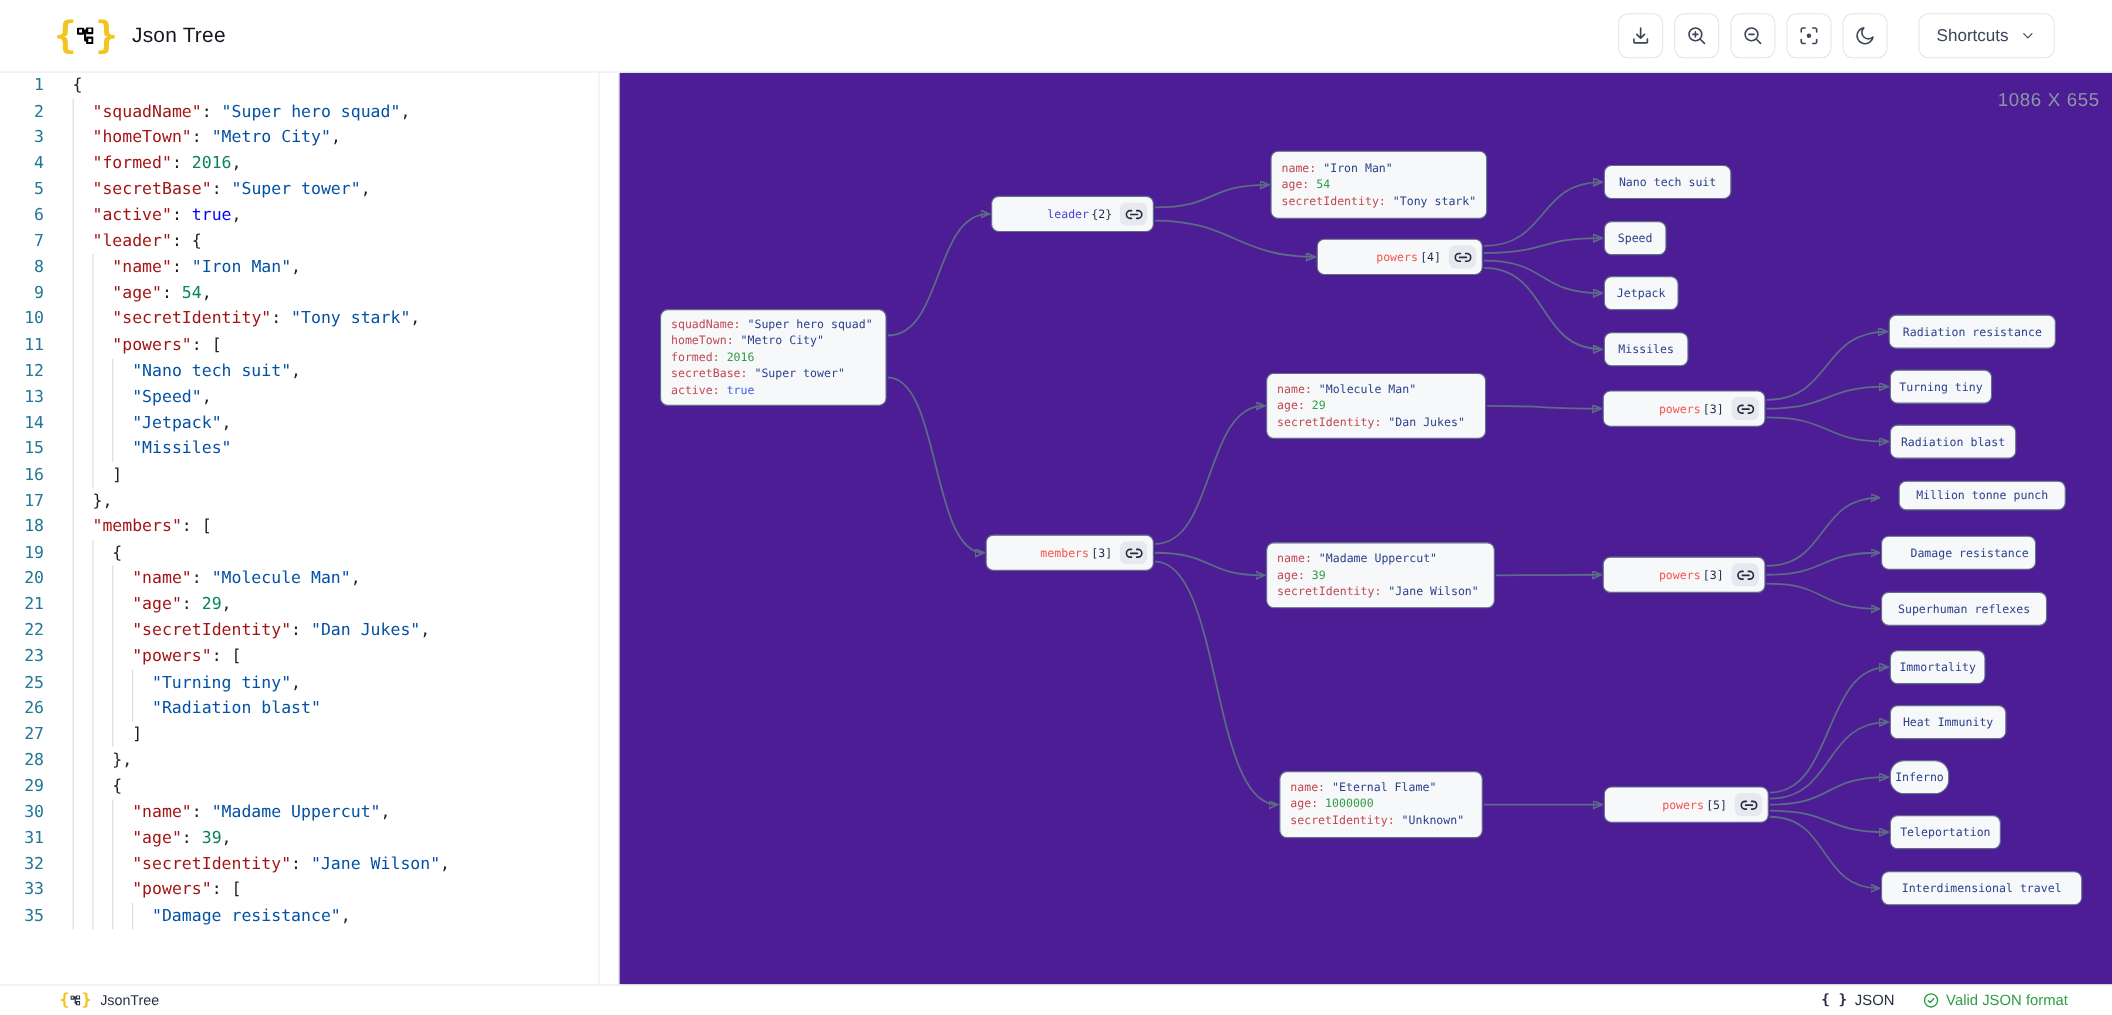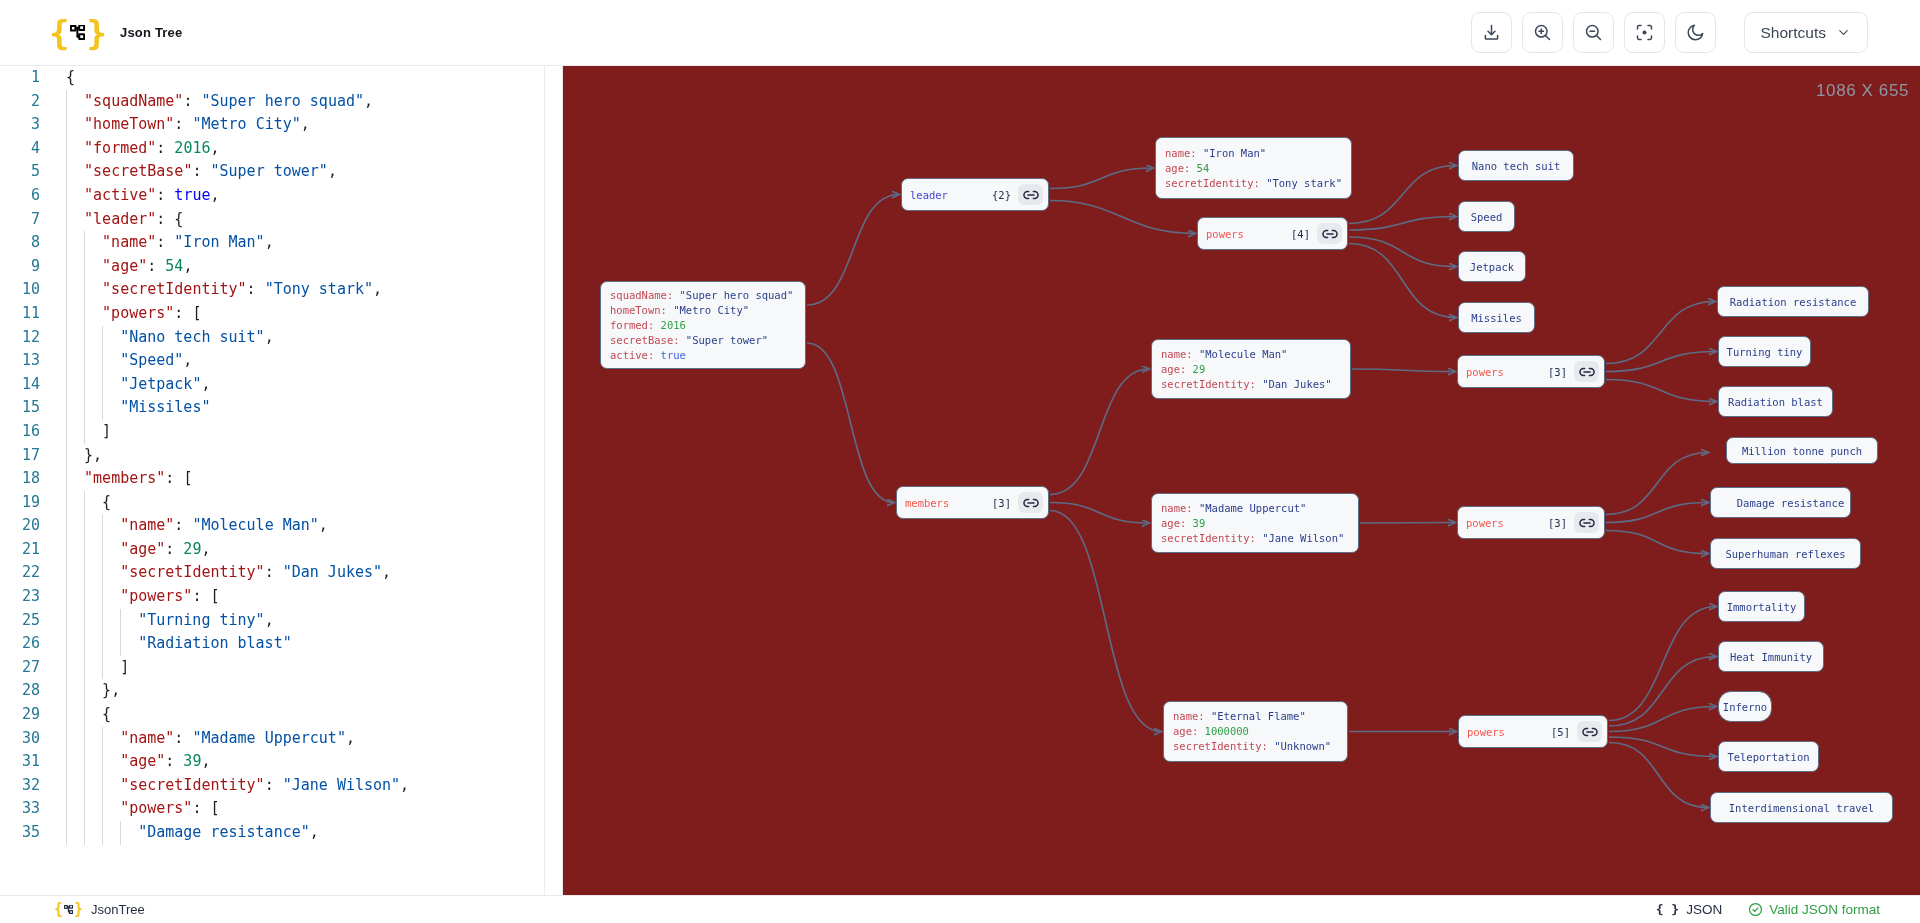--- a/index.html
+++ b/index.html
@@ -15,47 +15,47 @@
   .app{position:relative;width:1920px;height:923px;background:#fff;overflow:hidden}
 
   
   .topbar{position:absolute;left:0;top:0;width:1920px;height:66px;background:#fff;
     border-bottom:1px solid #e7e9ec;display:flex;align-items:center;z-index:30;
     padding:0 52px 0 49px}
   .brand{display:flex;align-items:center;gap:13px}
   .logo{display:flex;align-items:center;font-family:"DejaVu Sans Mono",monospace}
   .logo .br{color:var(--brand-yellow);font-size:34px;font-weight:bold;line-height:1}
   .logo svg{margin:0 1px}
-  .app-title{font-size:13px;font-weight:700;color:#12161d;letter-spacing:.2px}
+  .app-title{font-size:19px;font-weight:400;color:#12161d;letter-spacing:.2px}
   .toolbar{margin-left:auto;display:flex;align-items:center;gap:10px}
   .tbtn{width:41px;height:41px;border:1px solid #e3e6ea;border-radius:9px;background:#fff;
     display:flex;align-items:center;justify-content:center;color:var(--icon);cursor:pointer}
   .tbtn svg{width:21px;height:21px}
   .shortcuts{height:41px;margin-left:18px;padding:0 16px;border:1px solid #e3e6ea;border-radius:9px;
     background:#fff;display:flex;align-items:center;gap:10px;color:var(--icon);font-size:15.5px;
     font-family:"Liberation Sans",sans-serif;cursor:pointer}
   .shortcuts svg{width:15px;height:15px}
   svg.ic{fill:none;stroke:currentColor;stroke-width:1.7;stroke-linecap:round;stroke-linejoin:round}
 
   
-  .graph{position:absolute;left:563px;top:66px;right:0;bottom:28px;background:#7f1d1d;z-index:5;overflow:hidden}
+  .graph{position:absolute;left:563px;top:66px;right:0;bottom:28px;background:#4c1d95;z-index:5;overflow:hidden}
   .graph-inner{position:absolute;left:-563px;top:-66px;width:1920px;height:923px}
   svg.edges{position:absolute;left:0;top:0;width:1920px;height:923px}
   svg.edges path{fill:none;stroke:var(--edge);stroke-width:1.6px}
   .size-label{position:absolute;top:15px;right:11px;font-size:17px;font-weight:300;
     color:#8d96a4;letter-spacing:.6px}
   .node{position:absolute;background:var(--node-bg);border:1.5px solid var(--node-border);
     border-radius:7px;font-family:"DejaVu Sans Mono","Liberation Mono",monospace;font-size:10.5px;
     color:#233;cursor:pointer}
   .node.leaf{display:flex;align-items:center;justify-content:center;color:var(--val)}
   .node.detail{padding:6px 9px;display:flex;flex-direction:column;justify-content:center}
   .node.detail .row{line-height:15px;white-space:pre}
   .nk{color:var(--key)} .nv-str{color:var(--val)} .nv-num{color:var(--num)} .nv-bool{color:var(--bool)}
   .node.parent{display:flex;align-items:center;padding:0 5px 0 8px}
-  .p-label{flex:1;text-align:left}
+  .p-label{flex:1;text-align:right}
   .p-label.obj{color:var(--obj-label)} .p-label.arr{color:var(--arr-label)}
   .p-count{color:var(--count);margin:0 7px 0 2px}
   .chip{width:25px;height:21px;border-radius:6px;background:#e8e9ee;display:flex;
     align-items:center;justify-content:center;color:#222b3f;cursor:pointer}
   .chip svg{width:16px;height:10px;fill:none;stroke:currentColor;stroke-width:1.9;stroke-linecap:round}
 
   
   .editor{position:absolute;left:0;top:66px;width:563px;bottom:28px;background:#fff;
     border-right:1px solid #e2e4e8;z-index:20;overflow:hidden;
     font-family:"DejaVu Sans Mono","Liberation Mono",monospace;font-size:15px}

